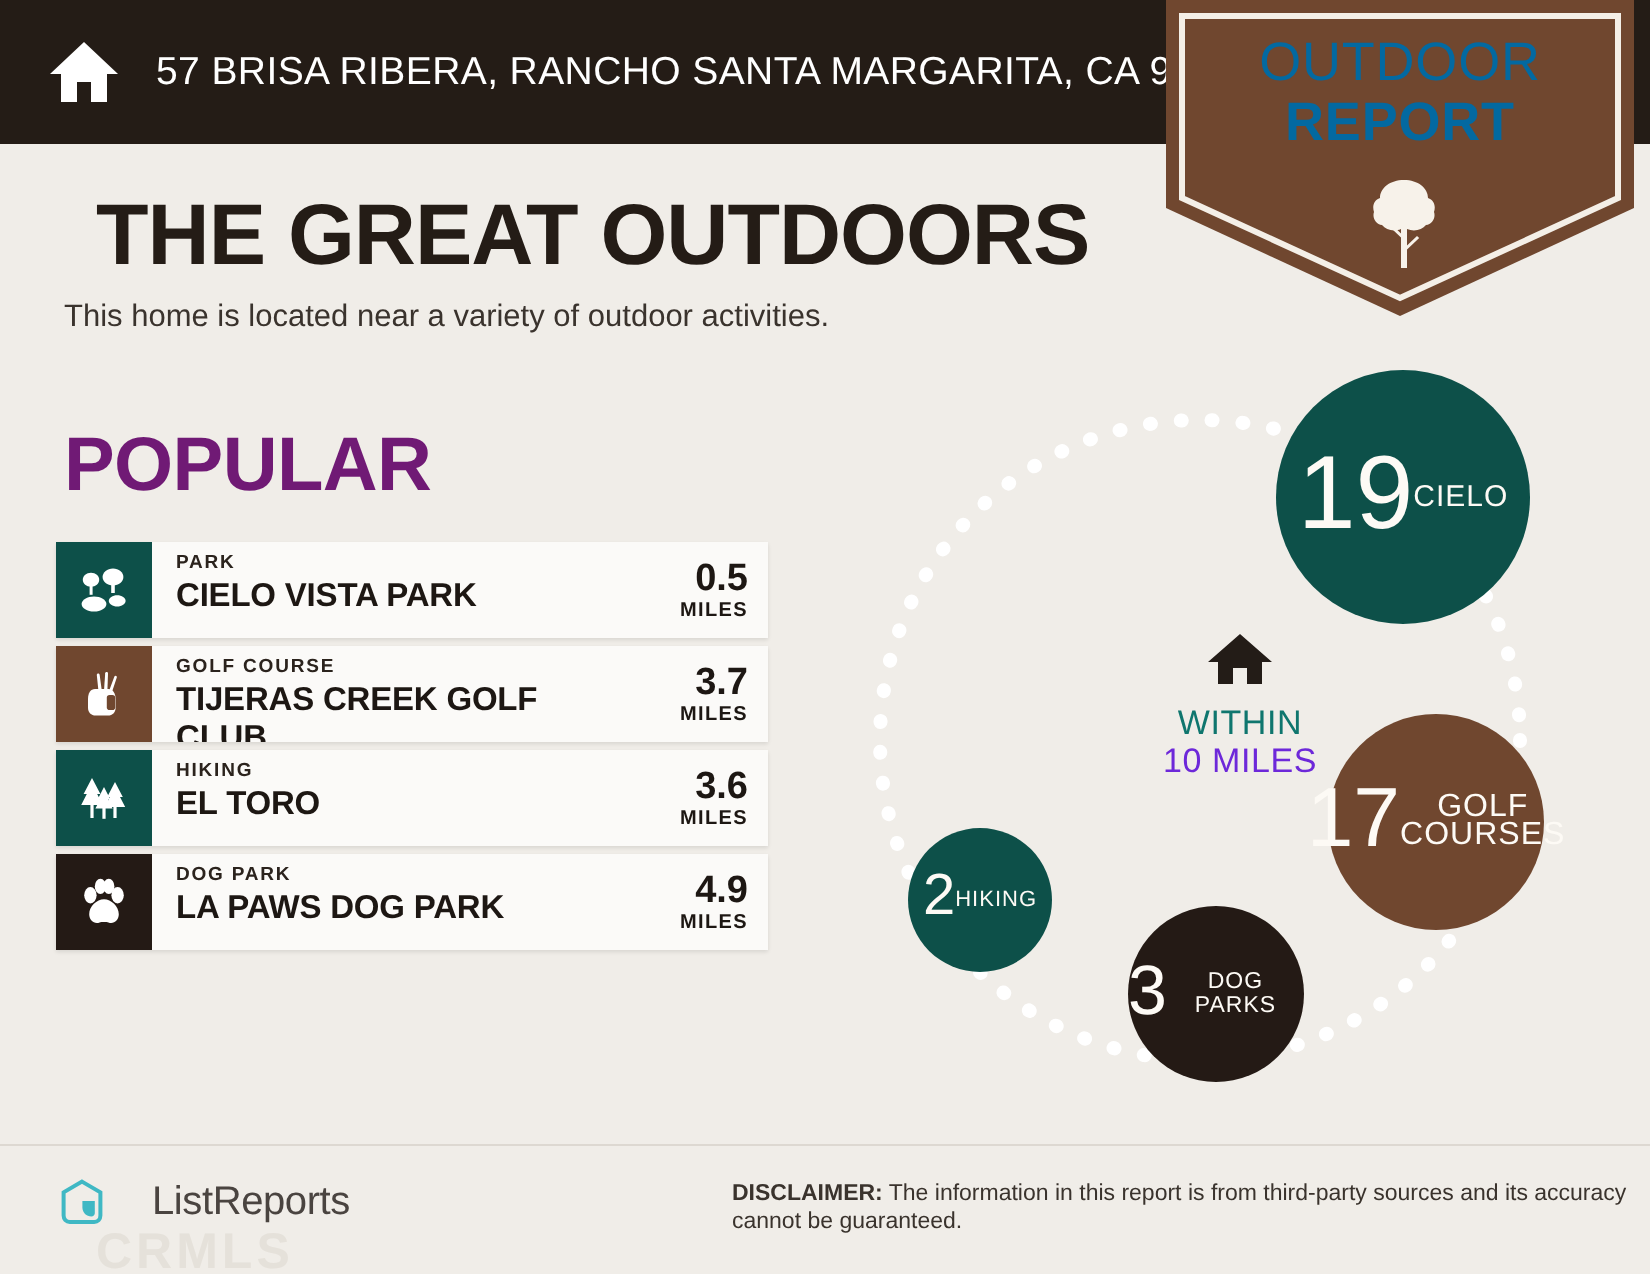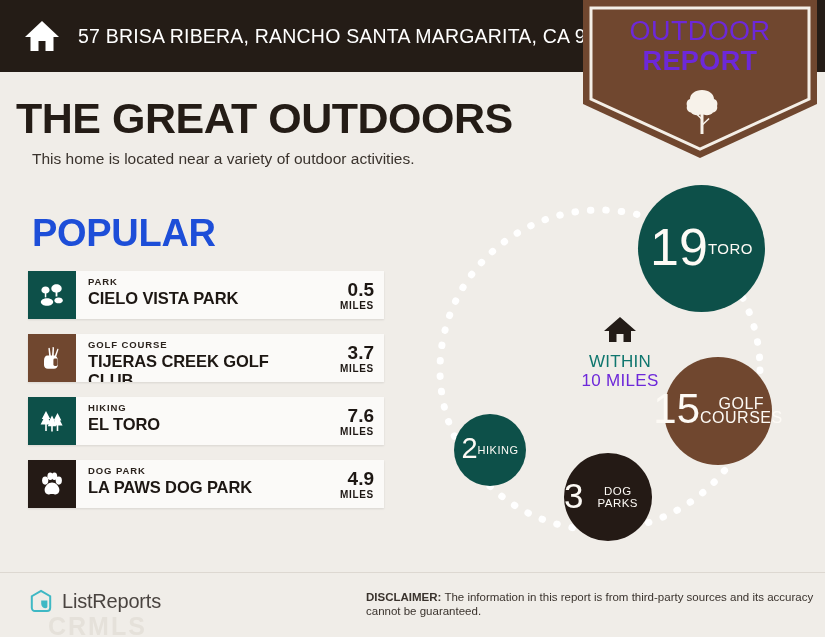--- a/index.html
+++ b/index.html
@@ -30,46 +30,46 @@
   }
 
   
   .badge{
     position:absolute;left:583px;top:0;width:234px;height:160px;
     z-index:5;
   }
   .badge svg{display:block;}
   .badge-text{
     position:absolute;left:0;top:16px;width:234px;text-align:center;
-    color:#6d28d9;font-size:27px;line-height:30px;font-weight:400;
+    color:#0369a1;font-size:27px;line-height:30px;font-weight:400;
     letter-spacing:.4px;pointer-events:none;
   }
   .badge-text .l2{font-weight:700;display:block;}
   .badge-tree{position:absolute;left:102px;top:88px;width:34px;height:48px;}
 
   
   .title{
-    position:absolute;left:16px;top:96px;
+    position:absolute;left:48px;top:96px;
     font-size:43px;font-weight:700;letter-spacing:-.5px;color:#241c16;
     margin:0;line-height:1.05;
   }
   .subtitle{
     position:absolute;left:32px;top:150px;
     font-size:15.5px;color:#3a332d;font-weight:400;
   }
   .popular{
     position:absolute;left:32px;top:212px;
-    font-size:38px;font-weight:700;letter-spacing:-.3px;color:#1d4ed8;margin:0;
+    font-size:38px;font-weight:700;letter-spacing:-.3px;color:#701a75;margin:0;
   }
 
   
   .list{position:absolute;left:28px;top:271px;width:356px;}
   .row{
     position:relative;display:flex;align-items:stretch;
-    height:48px;margin-bottom:15px;background:#fbfaf8;
+    height:48px;margin-bottom:4px;background:#fbfaf8;
     box-shadow:0 1px 2px rgba(0,0,0,.10);
     overflow:hidden;
   }
   .row-icon{
     flex:0 0 48px;width:48px;height:48px;
     display:flex;align-items:center;justify-content:center;
   }
   .row-icon svg{width:28px;height:28px;display:block;}
   .row-body{flex:1 1 auto;padding-left:12px;padding-top:5px;min-width:0;}
   .row-cat{
@@ -118,21 +118,21 @@
     position:absolute;left:120px;top:146px;width:160px;text-align:center;
   }
   .center-block svg{width:34px;height:28px;display:block;margin:0 auto 8px;}
   .center-l1{font-size:17px;font-weight:400;color:#0f766e;letter-spacing:.3px;line-height:19px;}
   .center-l2{font-size:17px;font-weight:400;color:#6d28d9;letter-spacing:.3px;line-height:20px;}
 
   
   .footer-rule{position:absolute;left:0;top:572px;width:825px;height:1px;background:#ddd8d1;}
   .logo{position:absolute;left:30px;top:589px;display:flex;align-items:center;}
   .logo svg{width:22px;height:24px;display:block;}
-  .logo-text{margin-left:10px;font-size:20px;color:#4a4440;font-weight:400;letter-spacing:-.2px;}
+  .logo-text{margin-left:24px;font-size:20px;color:#4a4440;font-weight:400;letter-spacing:-.2px;}
   .watermark{
     position:absolute;left:48px;top:612px;
     font-size:25px;font-weight:700;letter-spacing:2px;color:#e5e1da;
   }
   .disclaimer{
     position:absolute;left:366px;top:590px;width:450px;
     font-size:11.5px;line-height:14px;color:#3a332d;
   }
   .disclaimer b{font-weight:700;}
 </style>
@@ -224,21 +224,21 @@
           <path d="M18.7 18 L20.3 18 L20.3 24 L18.7 24 Z" fill="#fff"></path>
           <path d="M14 8.5 L17.2 14.8 L16 14.8 L18.3 19.2 L9.7 19.2 L12 14.8 L10.8 14.8 Z" fill="#fff"></path>
           <path d="M13.2 19 L14.8 19 L14.8 24.4 L13.2 24.4 Z" fill="#fff"></path>
         </svg>
       </div>
       <div class="row-body">
         <div class="row-cat">HIKING</div>
         <div class="row-name">EL TORO</div>
       </div>
       <div class="row-dist">
-        <span class="num">7.6</span>
+        <span class="num">3.6</span>
         <span class="unit">MILES</span>
       </div>
     </div>
 
     <div class="row">
       <div class="row-icon" style="background:#241a15">
         <svg viewBox="0 0 28 28" xmlns="http://www.w3.org/2000/svg">
           <ellipse cx="7.2" cy="10.6" rx="3.1" ry="4.1" fill="#fff"></ellipse>
           <ellipse cx="20.8" cy="10.6" rx="3.1" ry="4.1" fill="#fff"></ellipse>
           <ellipse cx="12.2" cy="6.2" rx="2.8" ry="3.8" fill="#fff"></ellipse>
@@ -258,25 +258,25 @@
 
   </div>
 
   <div class="info">
     <svg class="arc" viewBox="0 0 405 390" xmlns="http://www.w3.org/2000/svg">
       <circle cx="180" cy="200" r="160" fill="none" stroke="#ffffff" stroke-width="7" stroke-linecap="round" stroke-dasharray="0.5 15"></circle>
     </svg>
 
     <div class="bubble b-parks">
       <span class="bnum">19</span>
-      <span class="blabel">TORO</span>
+      <span class="blabel">CIELO</span>
     </div>
 
     <div class="bubble b-golf">
-      <span class="bnum">15</span>
+      <span class="bnum">17</span>
       <span class="blabel">GOLF COURSES</span>
     </div>
 
     <div class="bubble b-dog">
       <span class="bnum">3</span>
       <span class="blabel">DOG PARKS</span>
     </div>
 
     <div class="bubble b-hike">
       <span class="bnum">2</span>

